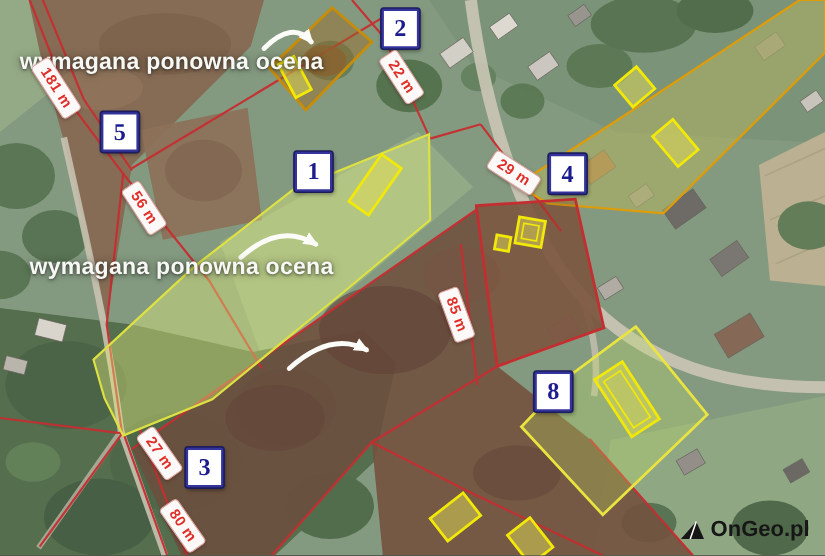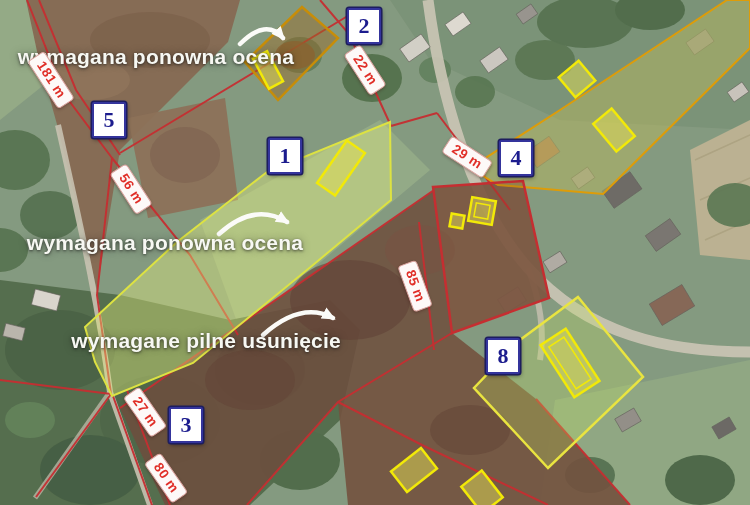--- a/index.html
+++ b/index.html
@@ -187,32 +187,38 @@
     <rect x="0" y="0" width="750" height="505" fill="#ffffff" opacity=".03"></rect>
   </svg>
 
   <div class="note" style="left:156px;top:46px;transform:translate(-50%,0);">
     <div>wymagana ponowna ocena</div>
   </div>
   <div class="note" style="left:165px;top:232px;transform:translate(-50%,0);">
     <div>wymagana ponowna ocena</div>
   </div>
   <div class="note" style="left:206px;top:330px;transform:translate(-50%,0);">
-    <div>wymagane pilne usunięcie</div>
   </div>
 
   <div class="badge" style="left:285px;top:156px;">1</div>
   <div class="badge" style="left:364px;top:26px;">2</div>
   <div class="badge" style="left:186px;top:425px;">3</div>
   <div class="badge" style="left:516px;top:158px;">4</div>
   <div class="badge" style="left:109px;top:120px;">5</div>
   <div class="badge" style="left:503px;top:356px;">8</div>
 
   <div class="measure" style="left:51px;top:80px;transform:translate(-50%,-50%) rotate(57deg);">181 m</div>
   <div class="measure" style="left:131px;top:189px;transform:translate(-50%,-50%) rotate(57deg);">56 m</div>
   <div class="measure" style="left:365px;top:70px;transform:translate(-50%,-50%) rotate(57deg);">22 m</div>
   <div class="measure" style="left:467px;top:157px;transform:translate(-50%,-50%) rotate(33deg);">29 m</div>
   <div class="measure" style="left:415px;top:286px;transform:translate(-50%,-50%) rotate(70deg);">85 m</div>
   <div class="measure" style="left:145px;top:412px;transform:translate(-50%,-50%) rotate(55deg);">27 m</div>
   <div class="measure" style="left:166px;top:478px;transform:translate(-50%,-50%) rotate(55deg);">80 m</div>
 
+  <div class="logo">
+    <svg width="22" height="18" viewBox="0 0 22 18">
+      <polygon points="0,17 21,17 14,1" fill="#161616"></polygon>
+      <line x1="14" y1="1" x2="8.5" y2="17" stroke="#ffffff" stroke-width="1.4"></line>
+    </svg>
+    <span>OnGeo.pl</span>
+  </div>
 
 </div>
 
 </body></html>

